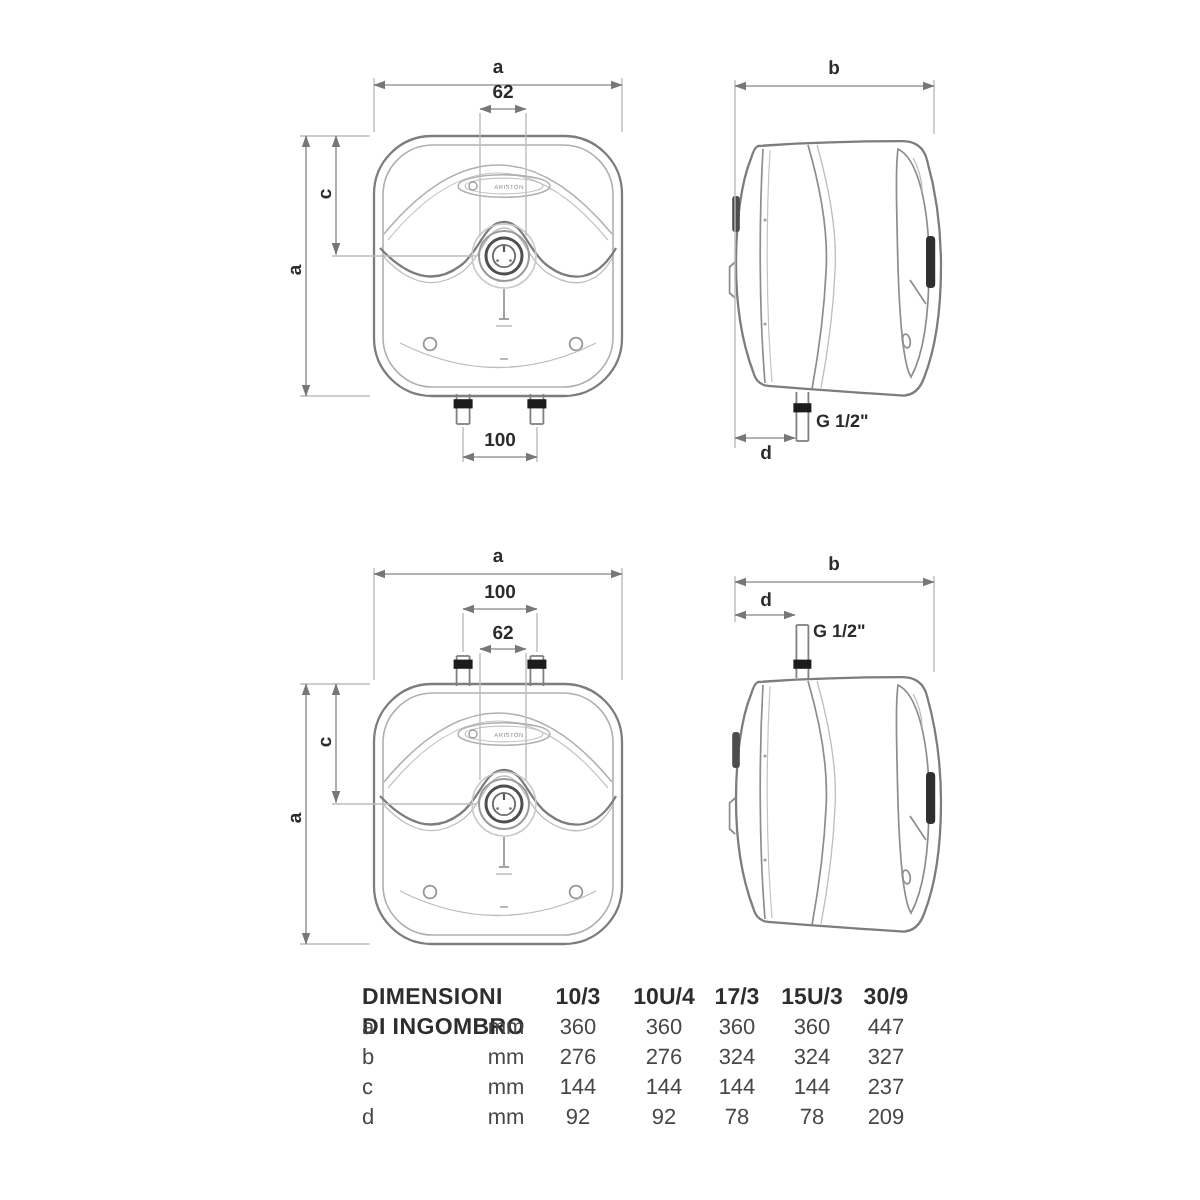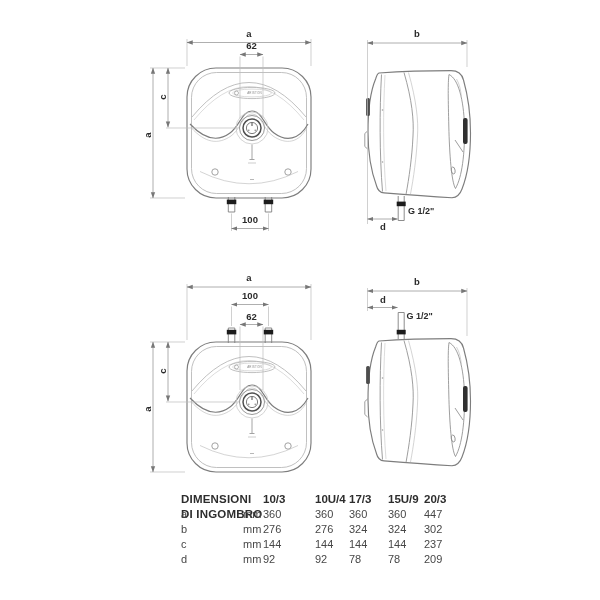--- a/index.html
+++ b/index.html
@@ -14,21 +14,21 @@
   .sf{fill:none;stroke:#bdbdbd;stroke-width:0.65;}
   .pipe{fill:none;stroke:#808080;stroke-width:0.9;}
   .dim{stroke:#9a9a9a;stroke-width:0.8;marker-start:url(#arr);marker-end:url(#arr);}
   .ext{stroke:#bcbcbc;stroke-width:0.7;}
   .dimtxt{font:600 9.5px "Liberation Sans",sans-serif;fill:#2b2b2b;}
   .thread{font:700 9px "Liberation Sans",sans-serif;fill:#2b2b2b;}
   .badgetxt{font:400 3px "Liberation Sans",sans-serif;fill:#8a8a8a;letter-spacing:.2px;}
   
   .dims-table{position:absolute;left:137px;top:492px;width:328px;color:#3d3d3d;font-size:11px;}
   .trow{display:grid;grid-template-columns:106px 20px 52px 34px 39px 36px 38px;height:15px;line-height:15px;}
-  .trow .c{text-align:left;}
+  .trow .c{text-align:center;}
   .trow .l{text-align:left;margin-left:44px;}
   .thead{font-weight:bold;font-size:11.5px;color:#2d2d2d;}
   .thead .title{grid-column:1/3;letter-spacing:.2px;}
   .vals{color:#474747;}
 </style>
 </head>
 <body>
 
 <div class="canvas">
 
@@ -217,40 +217,40 @@
     <text x="406.5" y="318.5" class="thread">G 1/2"</text>
   </g>
 </svg>
 
   <div class="dims-table">
     <div class="trow thead">
       <div class="l title">DIMENSIONI DI INGOMBRO</div>
       <div class="c">10/3</div>
       <div class="c">10U/4</div>
       <div class="c">17/3</div>
-      <div class="c">15U/9</div>
-      <div class="c">20/3</div>
+      <div class="c">15U/3</div>
+      <div class="c">30/9</div>
     </div>
     <div class="trow vals">
       <div class="l">a</div>
       <div class="c">mm</div>
       <div class="c">360</div>
       <div class="c">360</div>
       <div class="c">360</div>
       <div class="c">360</div>
       <div class="c">447</div>
     </div>
     <div class="trow vals">
       <div class="l">b</div>
       <div class="c">mm</div>
       <div class="c">276</div>
       <div class="c">276</div>
       <div class="c">324</div>
       <div class="c">324</div>
-      <div class="c">302</div>
+      <div class="c">327</div>
     </div>
     <div class="trow vals">
       <div class="l">c</div>
       <div class="c">mm</div>
       <div class="c">144</div>
       <div class="c">144</div>
       <div class="c">144</div>
       <div class="c">144</div>
       <div class="c">237</div>
     </div>

